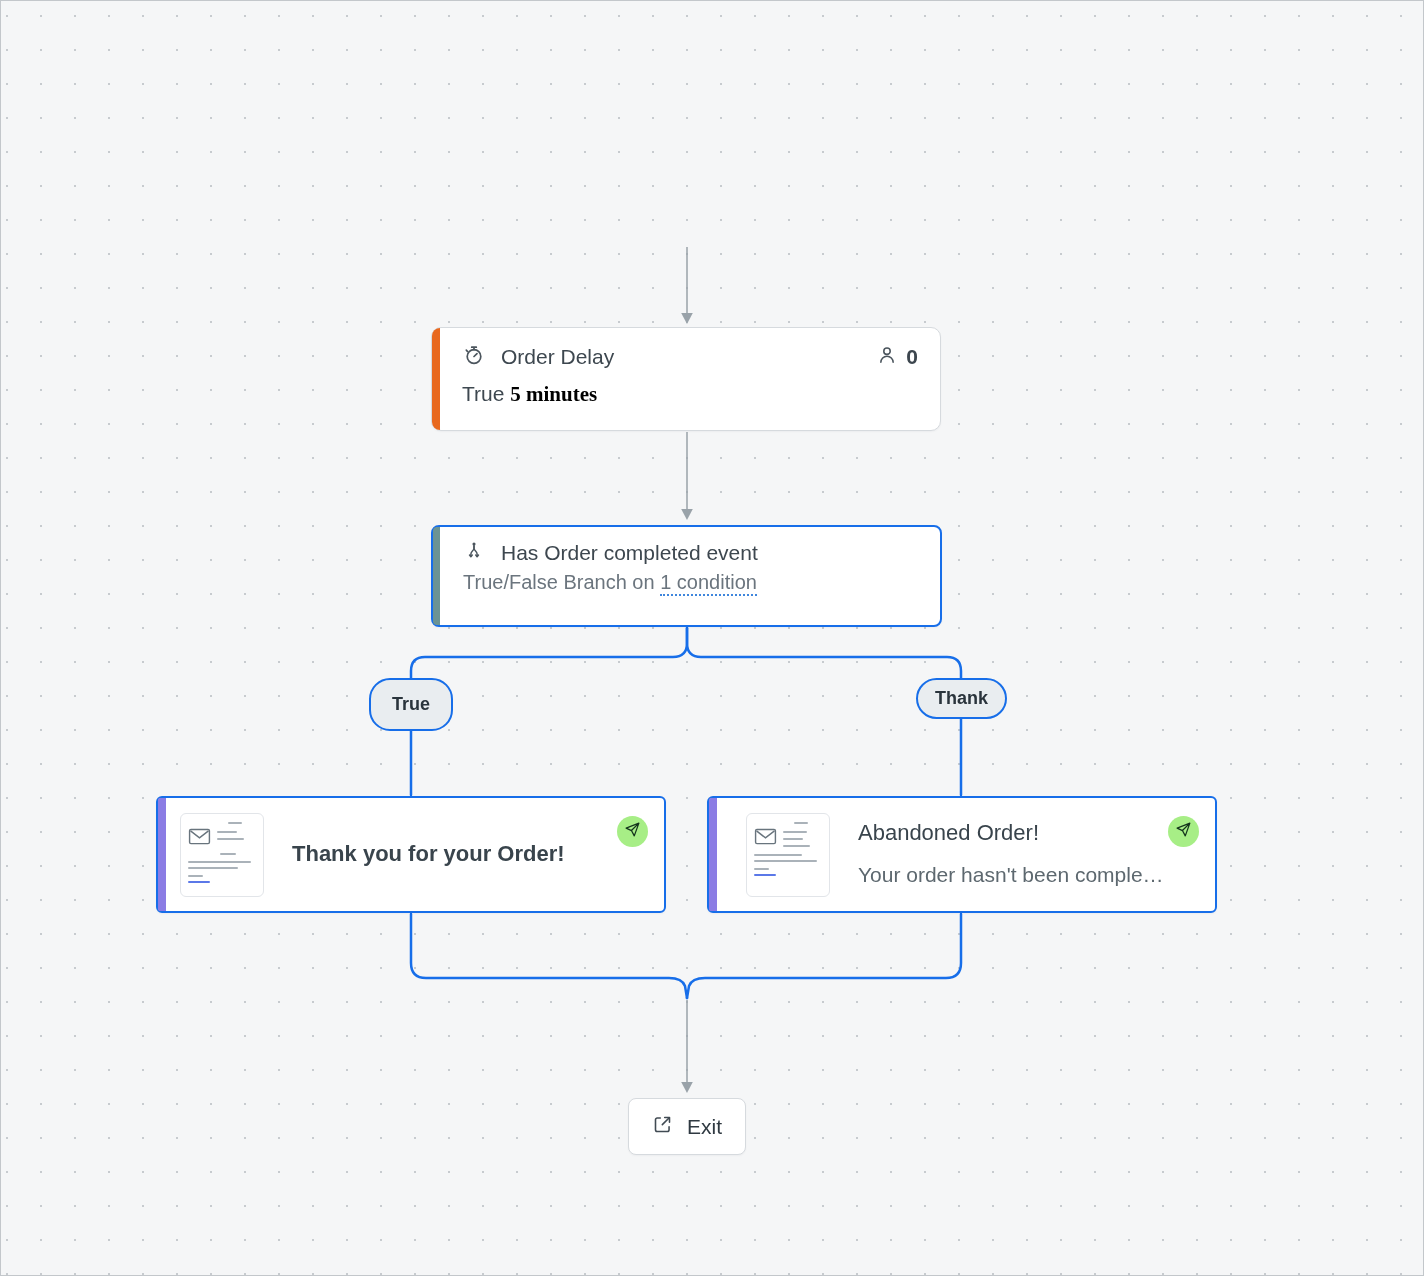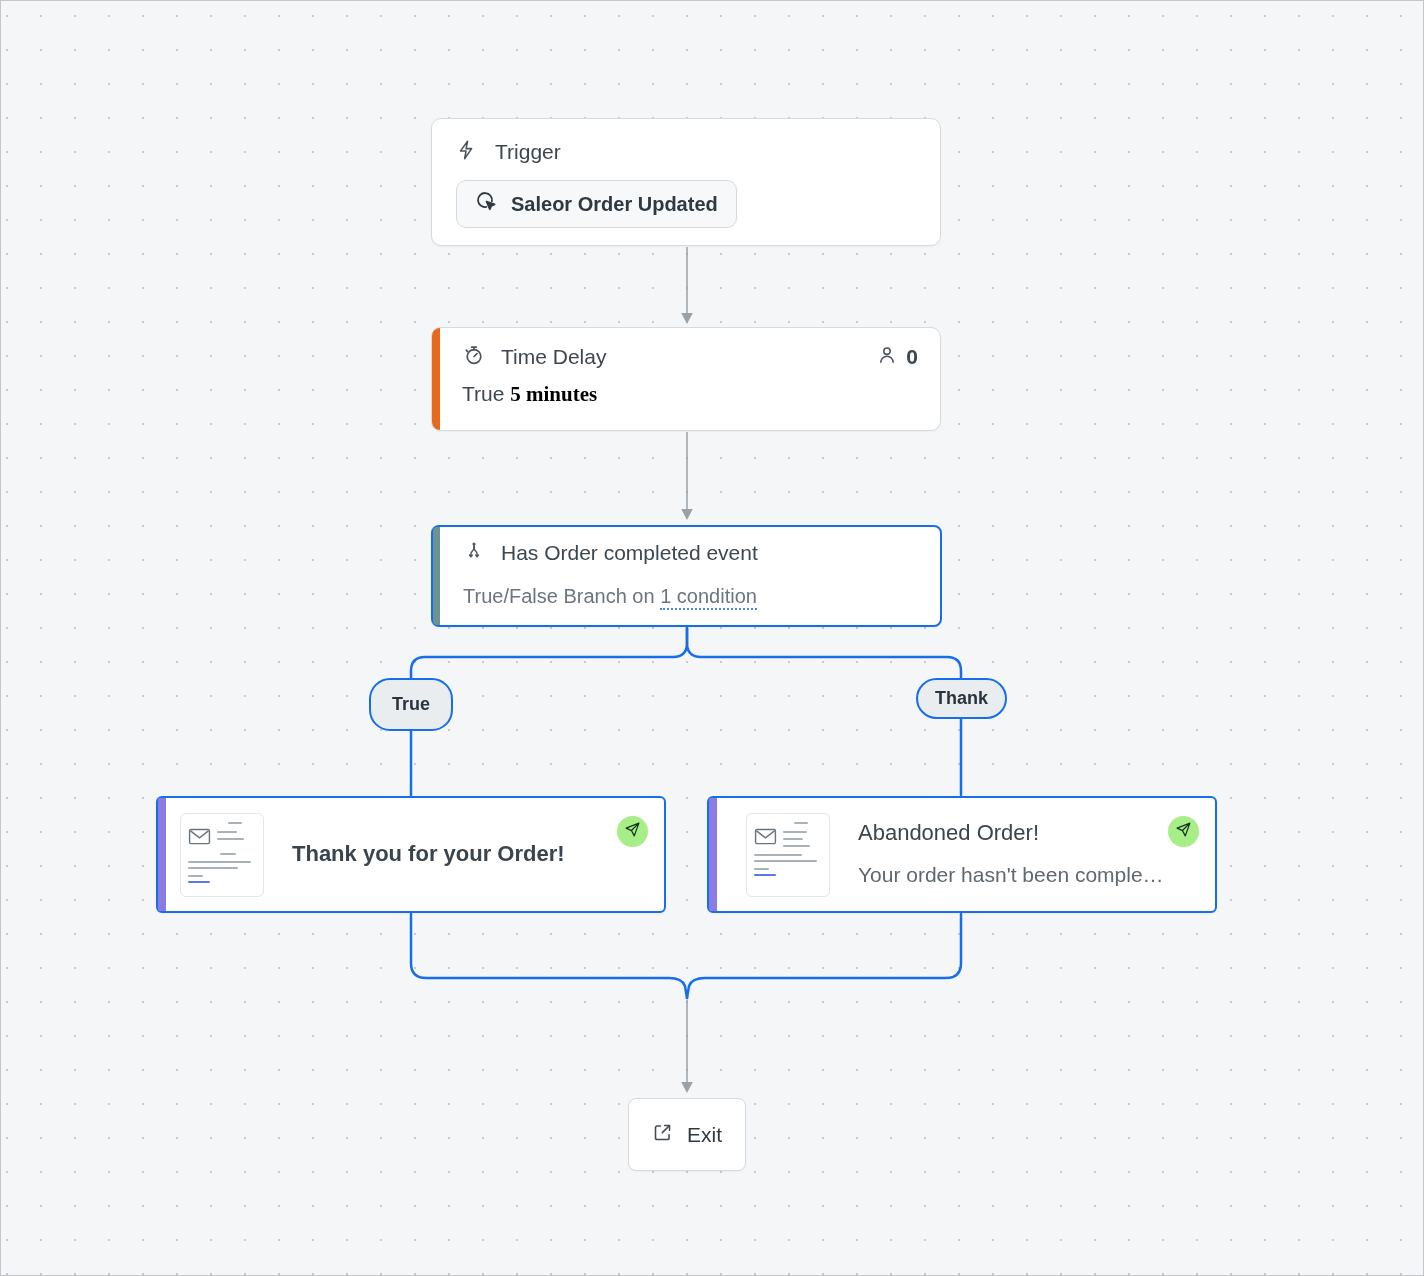--- a/index.html
+++ b/index.html
@@ -35,21 +35,21 @@
   .contact-count{gap:8px;}
   .count-num{font-size:21px;font-weight:700;color:#3c464e;}
   .delay-desc{margin-top:11px;font-size:21px;color:#3e4850;}
   .delay-desc b{color:#000000;font-family:Liberation Serif, serif;}
 
   
   .condition-node{left:430px;top:524px;width:511px;height:102px;border:2px solid #176ee9;
     border-radius:8px;padding:13px 20px 13px 30px;}
   .bar-teal{width:7px;background:#6b9394;border-radius:4px 0 0 4px;}
   .cond-head{gap:16px;}
-  .cond-sub{margin-top:19px;font-size:20px;color:#6b757e;}
+  .cond-sub{margin-top:5px;font-size:20px;color:#6b757e;}
   .cond-link{border-bottom:2px dotted #3f86dd;padding-bottom:1px;cursor:pointer;}
 
   
   .pill{position:absolute;display:flex;align-items:center;justify-content:center;
     background:#e9edf0;border:2.5px solid #176ee9;border-radius:21px;
     font-size:18px;font-weight:600;color:#2a343c;}
   .pill-true{left:368px;top:677px;width:84px;height:53px;}
   .pill-false{left:915px;top:677px;width:91px;height:41px;}
 
   
@@ -65,21 +65,21 @@
   .thumb-row{display:flex;gap:6px;align-items:flex-start;}
   .thumb-col{display:flex;flex-direction:column;gap:5px;flex:1;padding-top:3px;}
   .tl-link{background:#5b78e8;}
   .email-text{flex:1;margin-left:28px;display:flex;flex-direction:column;gap:17px;padding-bottom:2px;}
   .email-title{font-size:22px;color:#39444c;}
   .email-sub{font-size:21px;color:#5d686f;}
   .send-badge{position:absolute;top:18px;right:16px;width:31px;height:31px;border-radius:50%;
     background:#a7ee86;display:flex;align-items:center;justify-content:center;}
 
   
-  .exit-node{left:627px;top:1097px;width:118px;height:73px;border-radius:8px;
+  .exit-node{left:627px;top:1097px;width:118px;height:57px;border-radius:8px;
     display:flex;align-items:center;justify-content:center;gap:14px;cursor:pointer;}
   .exit-label{font-size:21px;color:#2f3941;}
 </style>
 </head>
 <body>
 
 <div class="canvas">
 
   <svg class="edges" viewBox="0 0 1424 1276">
 
@@ -97,51 +97,32 @@
     <polygon points="680.2,1081 691.8,1081 686,1092" fill="#99a2a9"></polygon>
 
     <g stroke="#176ee9" stroke-width="2.5" fill="none" stroke-linecap="round">
       <path d="M686 627 L686 642 Q686 656 672 656 L424 656 Q410 656 410 670 L410 794"></path>
       <path d="M686 627 L686 642 Q686 656 700 656 L946 656 Q960 656 960 670 L960 794"></path>
       <path d="M410 913 L410 962 Q410 977 425 977 L668 977 Q681 977 684 985 L686 997"></path>
       <path d="M960 913 L960 962 Q960 977 945 977 L704 977 Q691 977 688 985 L686 997"></path>
     </g>
   </svg>
 
-  <div class="node trigger-node">
-    <div class="hstack trig-head">
-      <span class="ic">
-        <svg width="22" height="22" viewBox="0 0 24 24" fill="none" stroke="#4b555d" stroke-width="1.7" stroke-linejoin="round">
-          <path d="M12.6 2.5 L5 13 h6 l-1.6 8.5 L17 10.5 h-6 z"></path>
-        </svg>
-      </span>
-      <span class="node-title">Trigger</span>
-    </div>
-    <div class="trigger-event-btn">
-      <span class="ic">
-        <svg width="24" height="24" viewBox="0 0 24 24" fill="none" stroke="#2f3941" stroke-width="1.8" stroke-linecap="round">
-          <path d="M11.3 16.9 A7 7 0 1 1 16.9 11.3"></path>
-          <path d="M11.5 11.5 L19.6 14.4 L16.2 15.8 L14.8 19.2 Z" fill="#2f3941" stroke-linejoin="round"></path>
-        </svg>
-      </span>
-      <span class="trigger-event-label">Saleor Order Updated</span>
-    </div>
-  </div>
 
   <div class="node delay-node">
     <div class="accent-bar bar-orange"></div>
     <div class="hstack delay-head">
       <div class="hstack delay-head-left">
         <span class="ic">
           <svg width="24" height="24" viewBox="0 0 24 24" fill="none" stroke="#4b555d" stroke-width="1.7" stroke-linecap="round">
             <circle cx="12" cy="13.5" r="6.8"></circle>
             <path d="M12 4.2 V6.7 M9.7 4.2 h4.6 M12 13.5 l3-2.9 M5.4 8.3 L4.3 7.2"></path>
           </svg>
         </span>
-        <span class="node-title">Time Delay</span>
+        <span class="node-title">Order Delay</span>
       </div>
       <div class="hstack contact-count">
         <span class="ic">
           <svg width="22" height="22" viewBox="0 0 24 24" fill="none" stroke="#4b555d" stroke-width="1.7" stroke-linecap="round">
             <circle cx="12" cy="7.8" r="3.5"></circle>
             <path d="M5.3 20 a6.7 6.7 0 0 1 13.4 0"></path>
           </svg>
         </span>
         <span class="count-num">0</span>
       </div>

